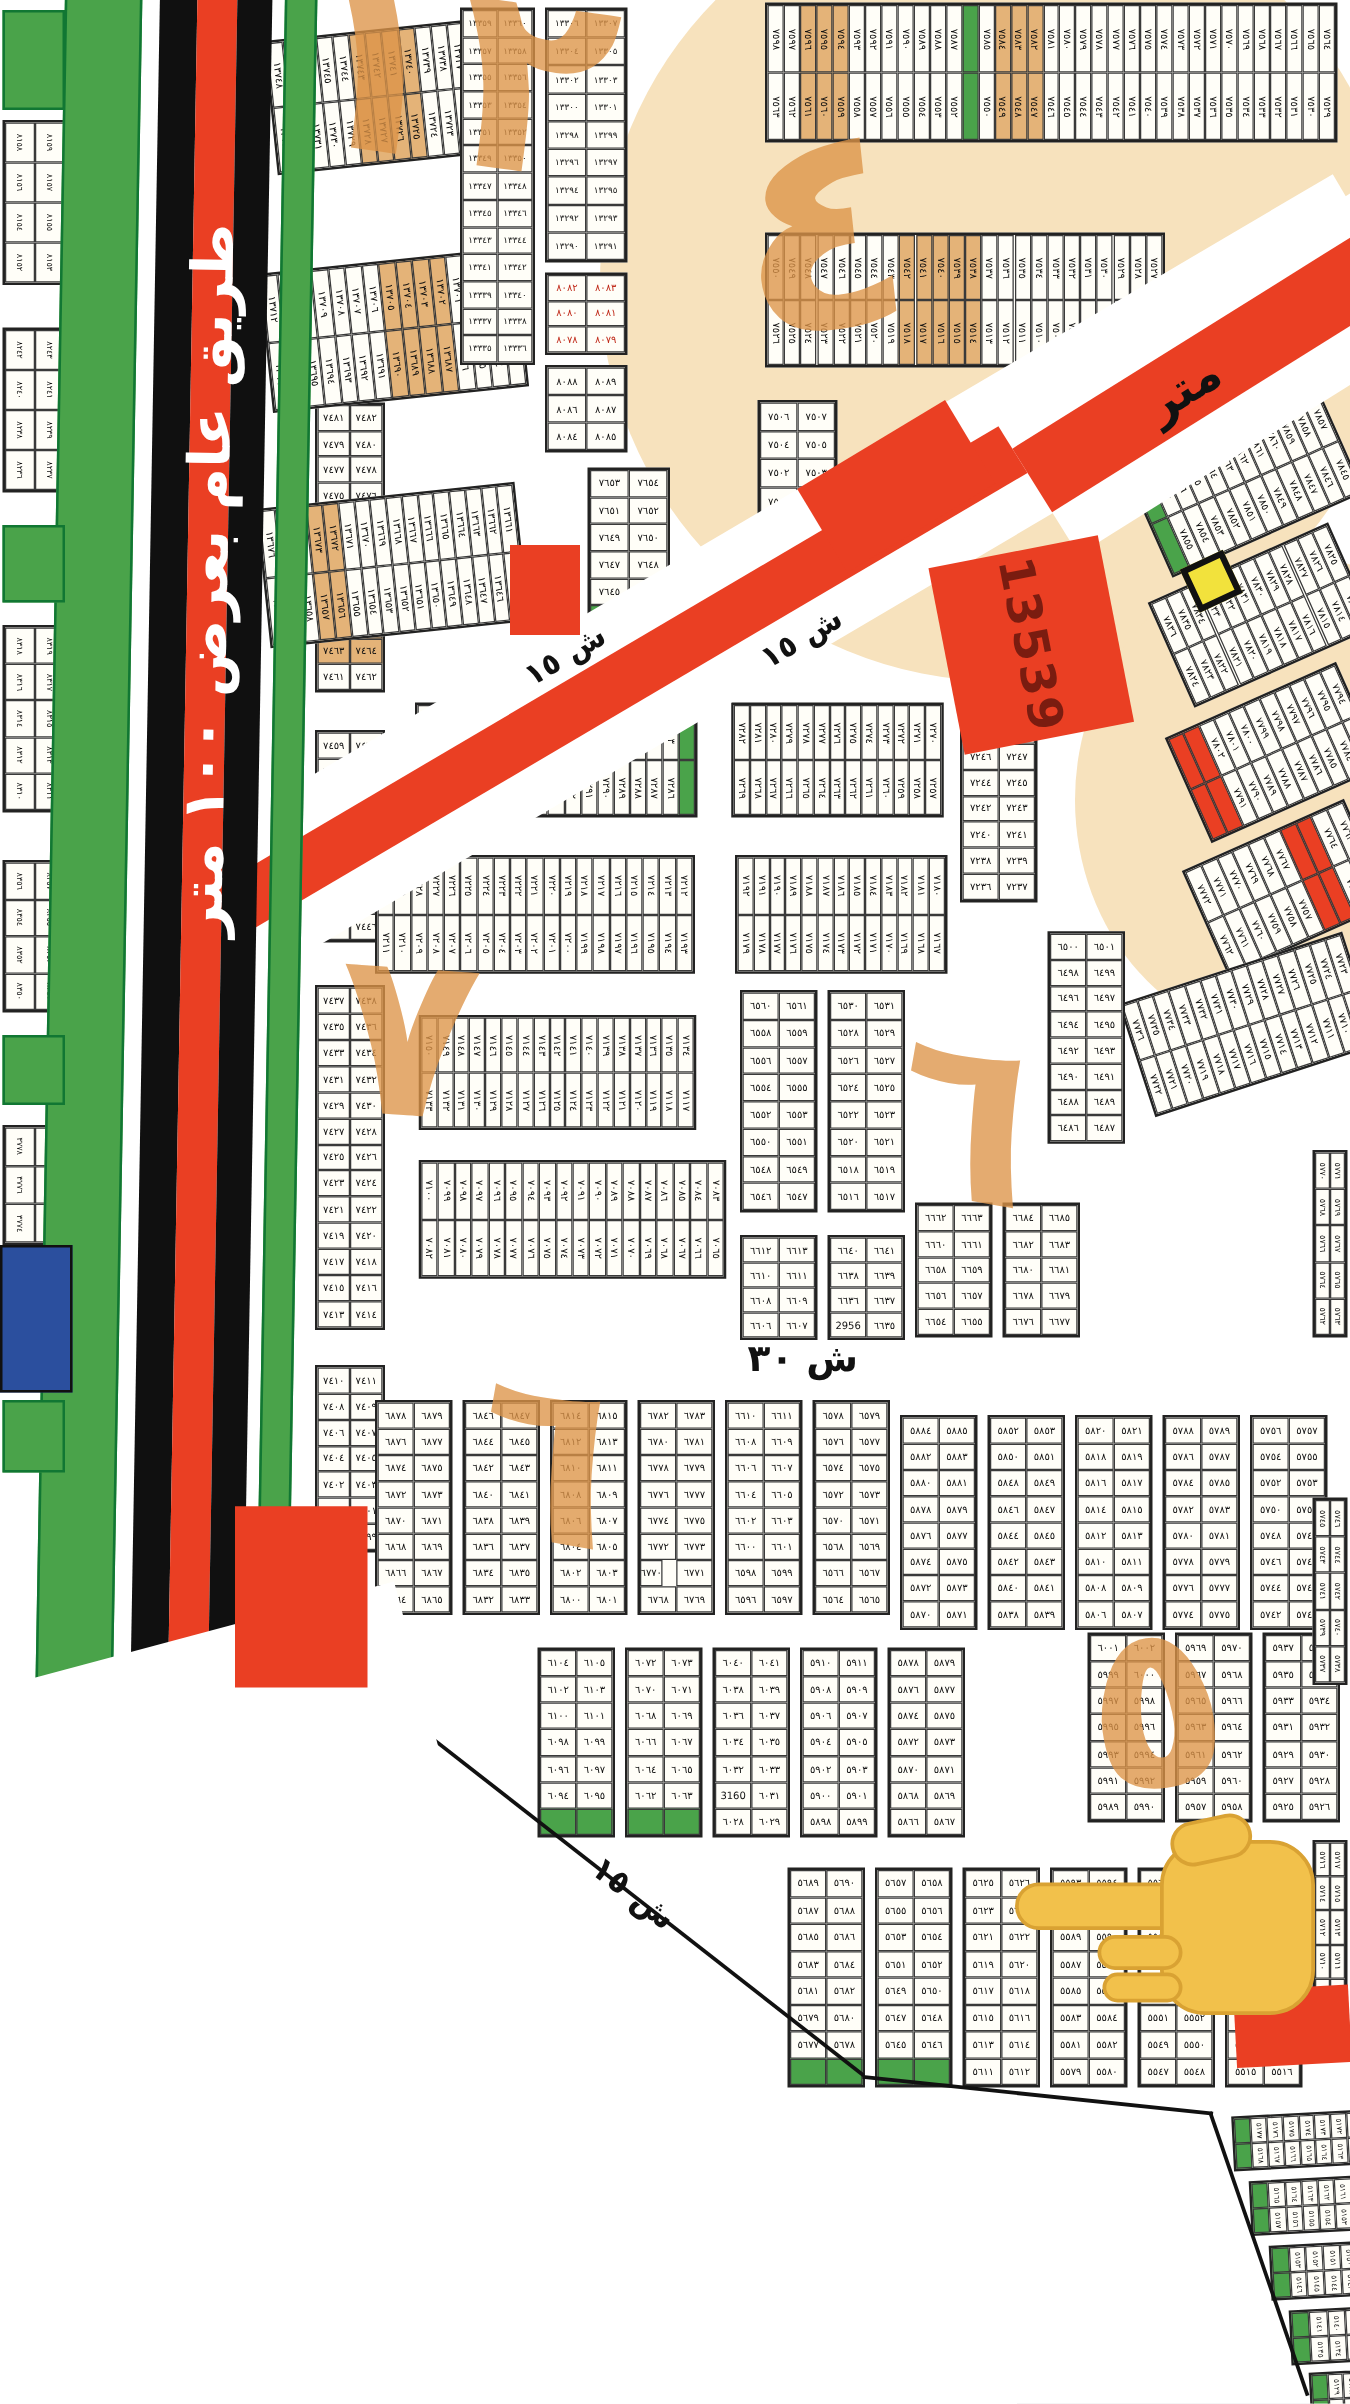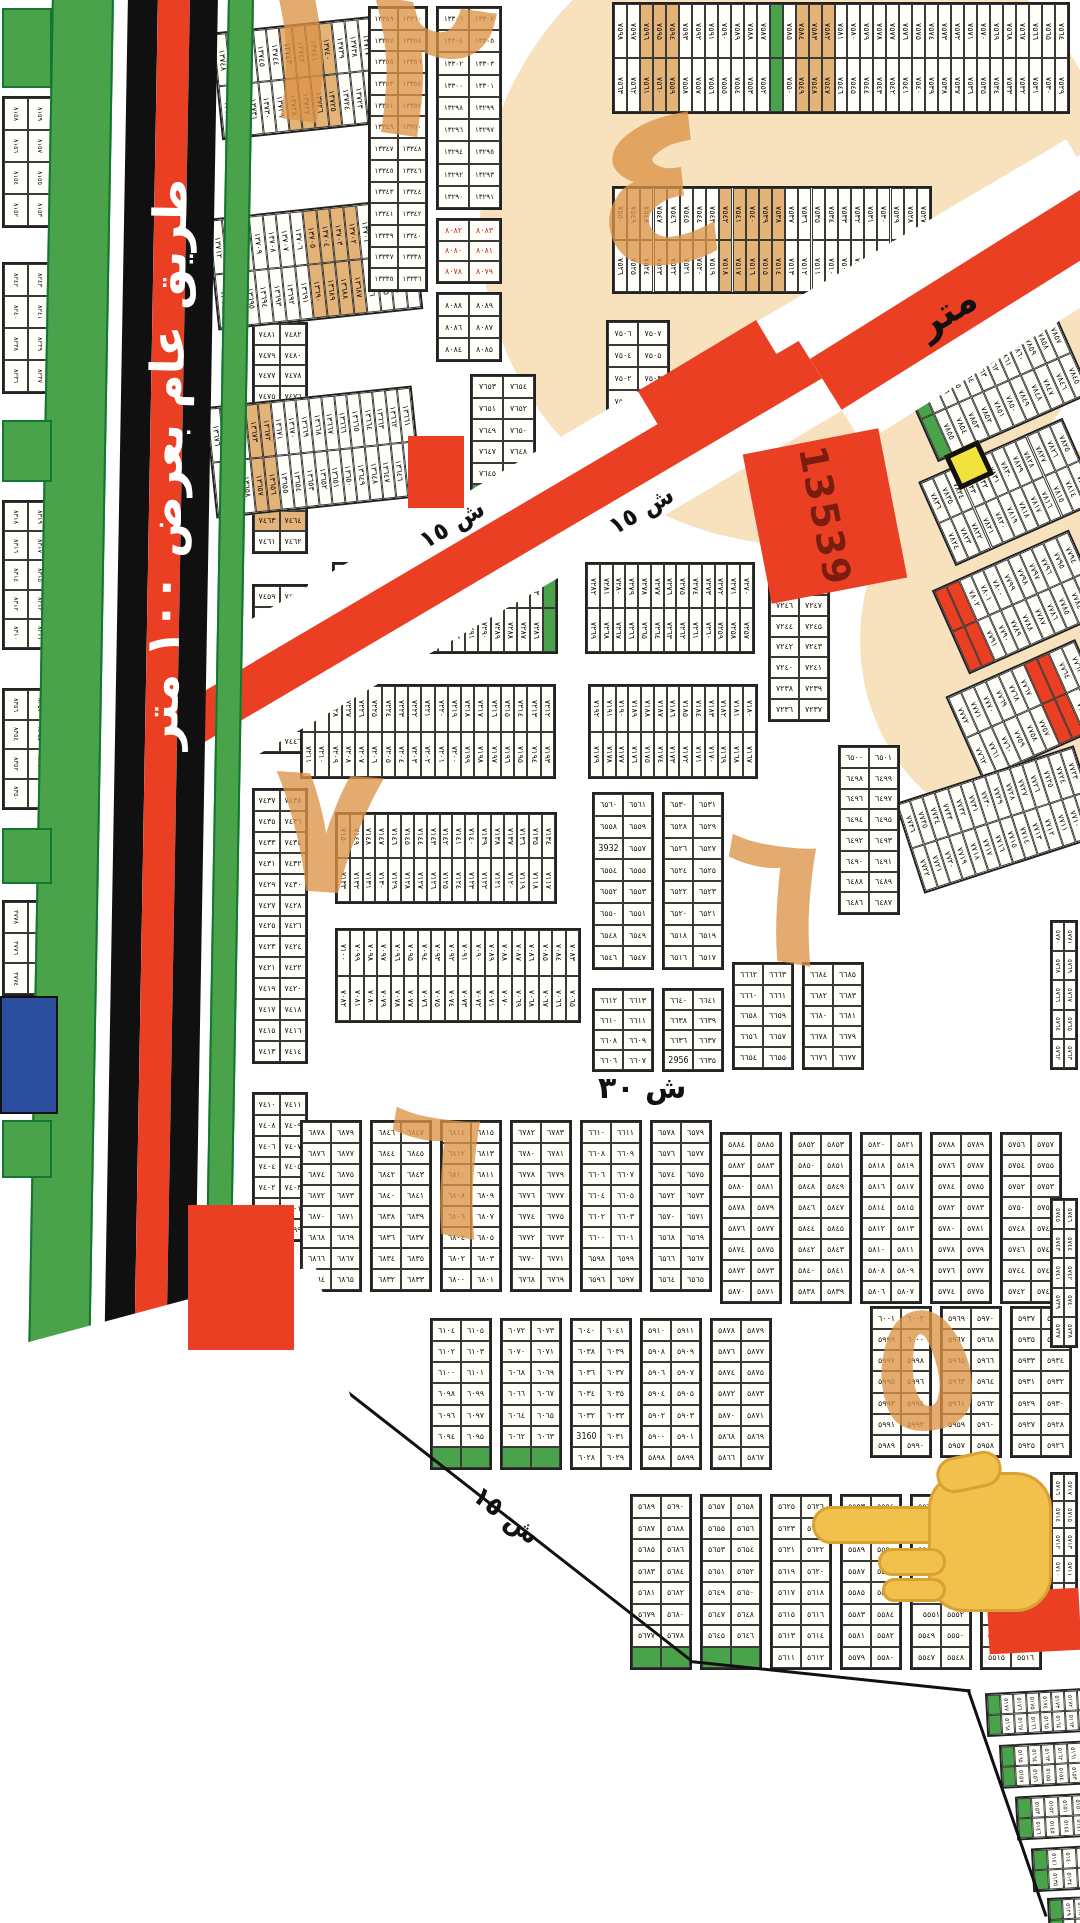--- a/index.html
+++ b/index.html
@@ -2362,21 +2362,21 @@
         <div class="cell" style="left: 29px; top: 0px; width: 29px; height: 21.75px;">
           <span style="font-size: 8px;">٦٥٦١</span>
         </div>
         <div class="cell" style="left: 0px; top: 21.75px; width: 29px; height: 21.75px;">
           <span style="font-size: 8px;">٦٥٥٨</span>
         </div>
         <div class="cell" style="left: 29px; top: 21.75px; width: 29px; height: 21.75px;">
           <span style="font-size: 8px;">٦٥٥٩</span>
         </div>
         <div class="cell" style="left: 0px; top: 43.5px; width: 29px; height: 21.75px;">
-          <span style="font-size: 8px;">3932</span>
+          <span style="font-size: 8px;">٦٥٥٦</span>
         </div>
         <div class="cell" style="left: 29px; top: 43.5px; width: 29px; height: 21.75px;">
           <span style="font-size: 8px;">٦٥٥٧</span>
         </div>
         <div class="cell" style="left: 0px; top: 65.25px; width: 29px; height: 21.75px;">
           <span style="font-size: 8px;">٦٥٥٤</span>
         </div>
         <div class="cell" style="left: 29px; top: 65.25px; width: 29px; height: 21.75px;">
           <span style="font-size: 8px;">٦٥٥٥</span>
         </div>
@@ -2751,21 +2751,21 @@
         </div>
         <div class="cell" style="left: 29px; top: 84px; width: 29px; height: 21px;">
           <span style="font-size: 8px;">٦٧٧٥</span>
         </div>
         <div class="cell" style="left: 0px; top: 105px; width: 29px; height: 21px;">
           <span style="font-size: 8px;">٦٧٧٢</span>
         </div>
         <div class="cell" style="left: 29px; top: 105px; width: 29px; height: 21px;">
           <span style="font-size: 8px;">٦٧٧٣</span>
         </div>
-        <div class="cell" style="left: 0px; top: 126px; width: 29px; height: 21px;">
+        <div class="cell" style="left: 0px; top: 126px; width: 18px; height: 21px;">
           <span style="font-size: 8px;">٦٧٧٠</span>
         </div>
         <div class="cell" style="left: 29px; top: 126px; width: 29px; height: 21px;">
           <span style="font-size: 8px;">٦٧٧١</span>
         </div>
         <div class="cell" style="left: 0px; top: 147px; width: 29px; height: 21px;">
           <span style="font-size: 8px;">٦٧٦٨</span>
         </div>
         <div class="cell" style="left: 29px; top: 147px; width: 29px; height: 21px;">
           <span style="font-size: 8px;">٦٧٦٩</span>
@@ -3681,21 +3681,21 @@
         </div>
         <div class="cell" style="left: 29px; top: 64.5px; width: 29px; height: 21.5px;">
           <span style="font-size: 8px;">٥٥٥٦</span>
         </div>
         <div class="cell" style="left: 0px; top: 86px; width: 29px; height: 21.5px;">
           <span style="font-size: 8px;">٥٥٥٣</span>
         </div>
         <div class="cell" style="left: 29px; top: 86px; width: 29px; height: 21.5px;">
           <span style="font-size: 8px;">٥٥٥٤</span>
         </div>
-        <div class="cell" style="left: 0px; top: 107.5px; width: 29px; height: 21.5px; justify-content: flex-end;">
+        <div class="cell" style="left: 0px; top: 107.5px; width: 29px; height: 21.5px;">
           <span style="font-size: 8px;">٥٥٥١</span>
         </div>
         <div class="cell" style="left: 29px; top: 107.5px; width: 29px; height: 21.5px;">
           <span style="font-size: 8px;">٥٥٥٢</span>
         </div>
         <div class="cell" style="left: 0px; top: 129px; width: 29px; height: 21.5px;">
           <span style="font-size: 8px;">٥٥٤٩</span>
         </div>
         <div class="cell" style="left: 29px; top: 129px; width: 29px; height: 21.5px;">
           <span style="font-size: 8px;">٥٥٥٠</span>

